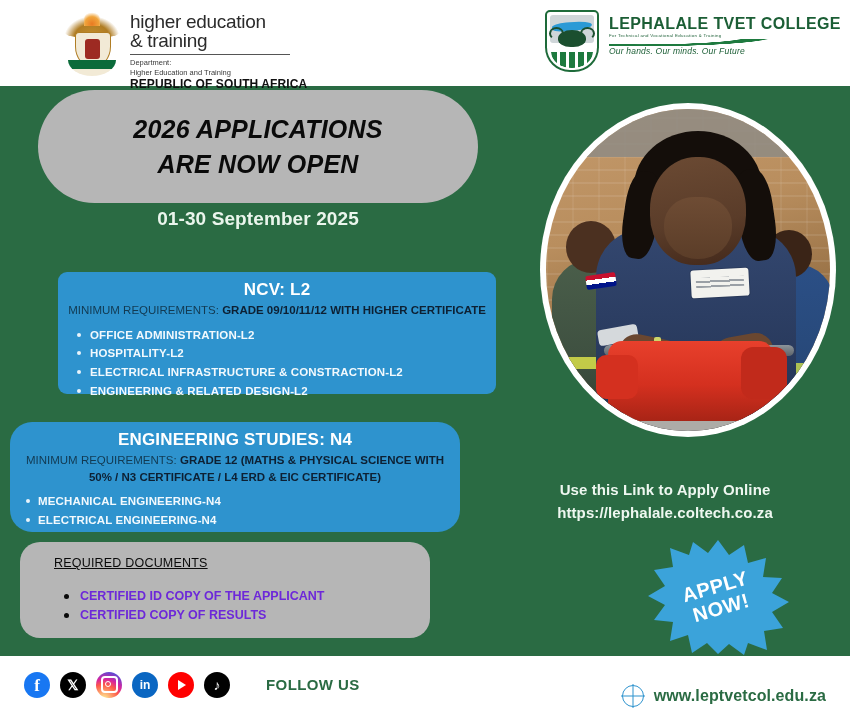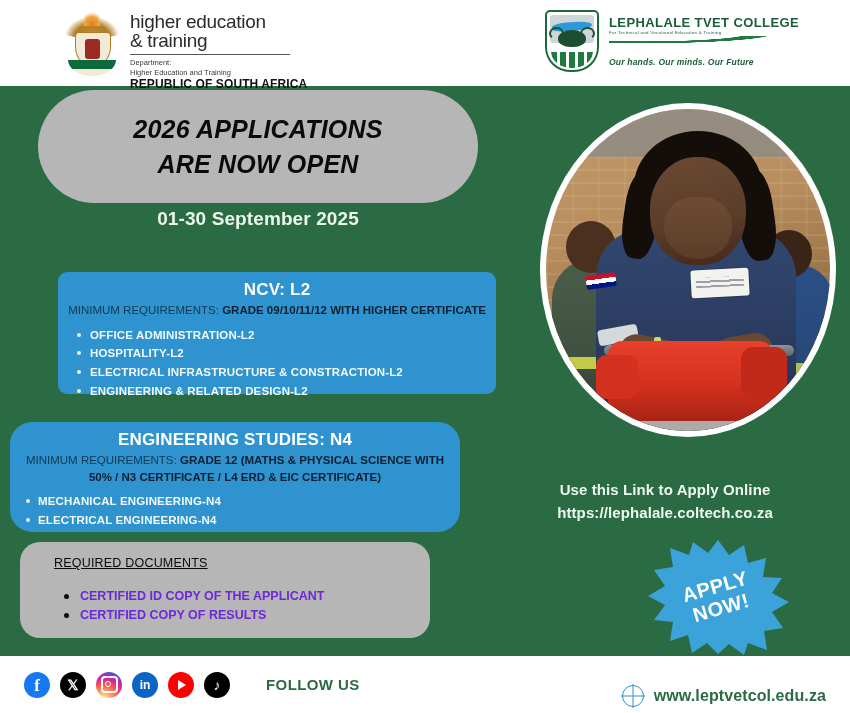--- a/index.html
+++ b/index.html
@@ -43,25 +43,25 @@
   .crest .buff{position:absolute;left:13px;top:20px;width:28px;height:17px;background:#1b4f2f;
      border-radius:50% 50% 45% 45%;}
   .crest .buff:before,.crest .buff:after{content:"";position:absolute;top:-3px;width:11px;height:9px;
      border:2.5px solid #1b4f2f;border-radius:50%;border-bottom-color:transparent;}
   .crest .buff:before{left:-9px;} .crest .buff:after{right:-9px;}
   .crest .gear{position:absolute;left:6px;bottom:4px;right:6px;height:16px;background:#1e7a3f;
      border-radius:0 0 48% 48%/0 0 100% 100%;
      -webkit-mask-image:repeating-linear-gradient(90deg,#000 0 6px,transparent 6px 9px);
      mask-image:repeating-linear-gradient(90deg,#000 0 6px,transparent 6px 9px);}
   .coll-txt{padding-top:6px;}
-  .coll-txt .c1{font-size:13px;font-weight:bold;color:#1b5e35;letter-spacing:.4px;line-height:1;}
+  .coll-txt .c1{font-size:16px;font-weight:bold;color:#1b5e35;letter-spacing:.4px;line-height:1;}
   .coll-txt .c2{font-size:4.4px;color:#1b5e35;letter-spacing:.3px;margin-top:1px;}
   .coll-txt .swoosh{width:160px;height:7px;margin-top:1px;
      background:radial-gradient(ellipse at 20% -40%, rgba(0,0,0,0) 58%, #1e7a3f 60%, #1e7a3f 72%, rgba(0,0,0,0) 74%);}
-  .coll-txt .c3{font-size:8.5px;color:#1b5e35;font-style:italic;font-weight:bold;margin-top:14px;letter-spacing:.2px;}
+  .coll-txt .c3{font-size:8.5px;color:#1b5e35;font-style:italic;font-weight:normal;margin-top:0;letter-spacing:.2px;}
 
   
   .green{position:absolute;left:0;top:83px;width:850px;height:573px;background:#2a6b43;z-index:1;}
   .green:before{content:"";position:absolute;left:0;top:-9px;width:330px;height:14px;background:#2a6b43;
      border-radius:0 0 60% 0/0 0 100% 0;}
 
   
   .pill{position:absolute;left:38px;top:90px;width:440px;height:113px;background:#b6b6b6;
      border-radius:58px;display:flex;flex-direction:column;align-items:center;justify-content:center;
      z-index:3;font-style:italic;}

